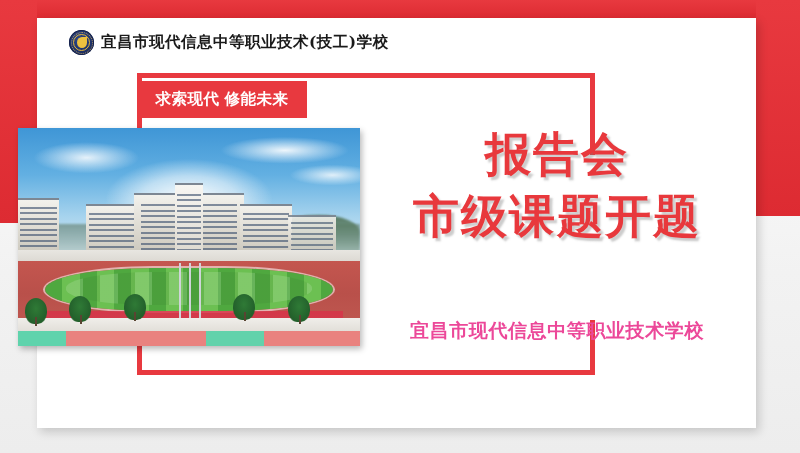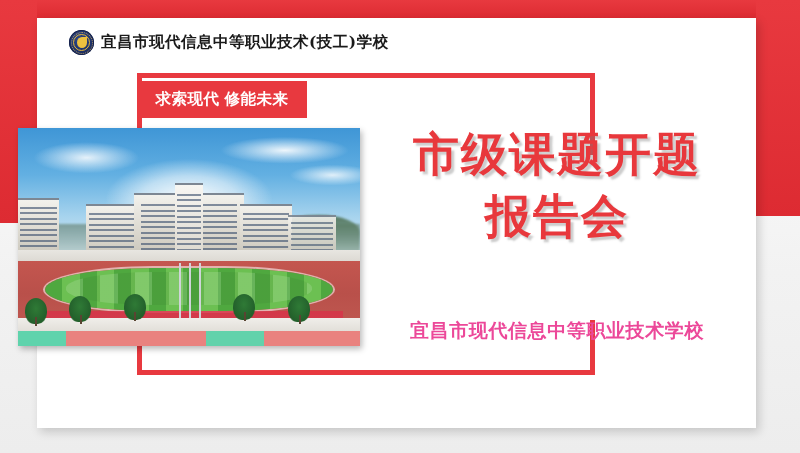--- a/index.html
+++ b/index.html
@@ -319,20 +319,20 @@
       <div class="ph-walk"></div>
       <div class="ph-tree" style="left:2%;  top:78%"></div>
       <div class="ph-tree" style="left:15%; top:77%"></div>
       <div class="ph-tree" style="left:31%; top:76%"></div>
       <div class="ph-tree" style="left:63%; top:76%"></div>
       <div class="ph-tree" style="left:79%; top:77%"></div>
       <div class="ph-bottom"></div>
     </div>
 
     <div class="title-wrap">
+      <div class="title-line">报告会</div>
       <div class="title-line">市级课题开题</div>
-      <div class="title-line">报告会</div>
     </div>
 
     <div class="subtitle">宜昌市现代信息中等职业技术学校</div>
 
   </div>
 </div>
 
 </body></html>

